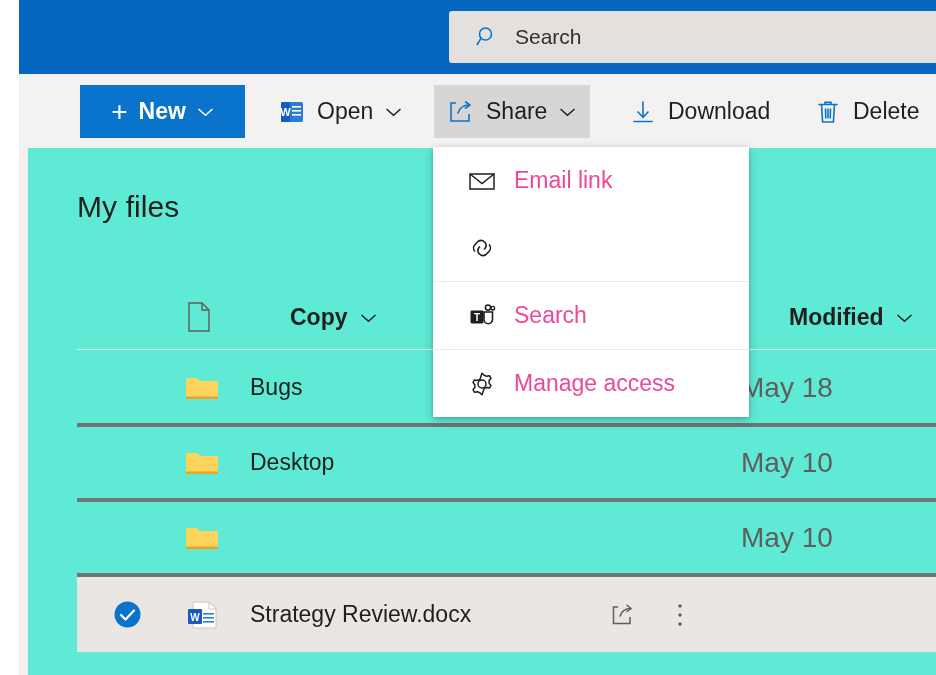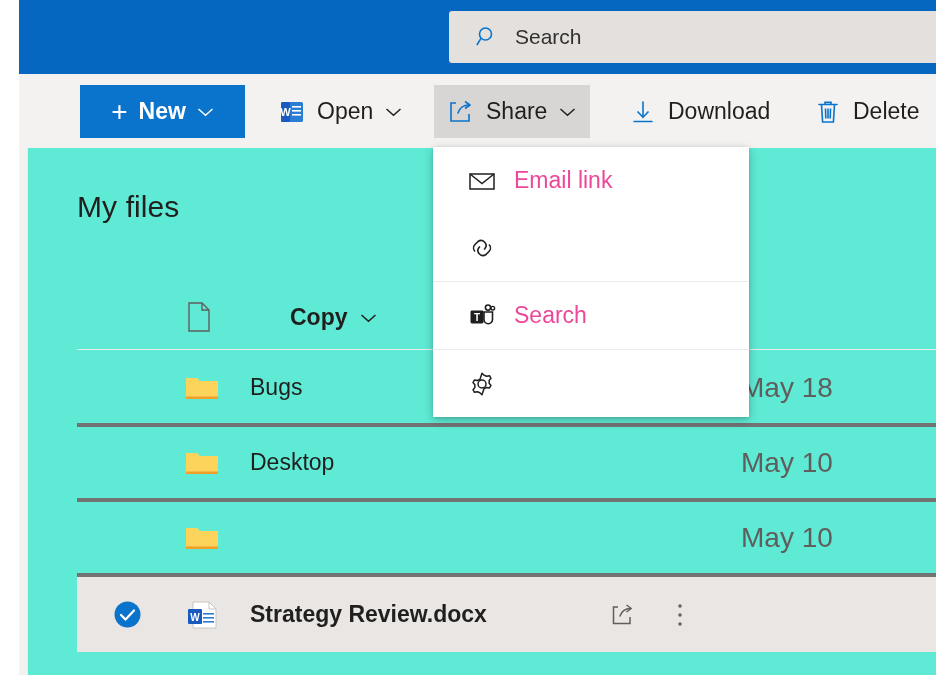--- a/index.html
+++ b/index.html
@@ -101,21 +101,21 @@
     display: flex; align-items: center;
   }
   .row.selected { background: #e9e6e3; border-bottom: none; }
   .row .check {
     position: absolute; left: 37px; width: 27px; height: 27px;
   }
   .row .ficon { position: absolute; left: 108px; width: 34px; height: 28px; }
   .row .rname {
     position: absolute; left: 173px; font-size: 23px; color: #201f1e;
   }
-  .row.selected .rname { font-weight: 700; }
+  .row.selected .rname { font-weight: 400; }
   .row .rshare { position: absolute; left: 533px; width: 26px; height: 26px; }
   .row .rmore  { position: absolute; left: 600px; width: 6px; height: 24px; }
   .row .rdate {
     position: absolute; left: 664px; font-size: 28px; color: #605e5c;
   }
 
   
   .menu {
     position: absolute; left: 414px; top: 147px; width: 316px;
     background: #ffffff;
@@ -213,20 +213,26 @@
       <svg class="hdr-doc-icon" viewBox="0 0 24 30" fill="none" stroke="#605e5c" stroke-width="1.4">
         <path d="M2 1 H15 L22 8 V29 H2 Z"></path>
         <polyline points="15,1 15,8 22,8"></polyline>
       </svg>
       <div class="hdr-name">
         <span>Copy</span>
         <svg class="chev" viewBox="0 0 17 10" fill="none" stroke="#201f1e" stroke-width="1.5">
           <polyline points="1.5,2 8.5,8.2 15.5,2"></polyline>
         </svg>
       </div>
+      <div class="hdr-mod">
+        <span>Modified</span>
+        <svg class="chev" viewBox="0 0 17 10" fill="none" stroke="#201f1e" stroke-width="1.5">
+          <polyline points="1.5,2 8.5,8.2 15.5,2"></polyline>
+        </svg>
+      </div>
     </div>
 
     <div class="rows">
 
       <div class="row">
         <svg class="ficon" viewBox="0 0 34 28">
           <path d="M1 4 h11 l3 3 h18 v18 H1 Z" fill="#fcd45c"></path>
           <rect x="1" y="22.5" width="32" height="2.5" fill="#f0a029"></rect>
         </svg>
         <span class="rname">Bugs</span>
@@ -309,16 +315,17 @@
       <span>Search</span>
     </div>
 
     <div class="menu-sep"></div>
 
     <div class="menu-item">
       <svg class="mi-ic" viewBox="0 0 28 28" fill="none" stroke="#201f1e" stroke-width="1.5">
         <circle cx="14" cy="14" r="4"></circle>
         <path d="M14 3.2 l2.1 2.0 a9 9 0 0 1 2.6 1.1 l2.8 -0.6 1.5 2.6 -1.9 2.1 a9 9 0 0 1 0 2.9 l1.9 2.1 -1.5 2.6 -2.8 -0.6 a9 9 0 0 1 -2.6 1.1 L14 24.8 l-2.1 -2.0 a9 9 0 0 1 -2.6 -1.1 l-2.8 0.6 -1.5 -2.6 1.9 -2.1 a9 9 0 0 1 0 -2.9 L5 12.5 6.5 9.9 l2.8 0.6 a9 9 0 0 1 2.6 -1.1 Z" stroke-linejoin="round"></path>
       </svg>
+      <span>Manage access</span>
     </div>
   </div>
 
 </div>
 
 </body></html>

